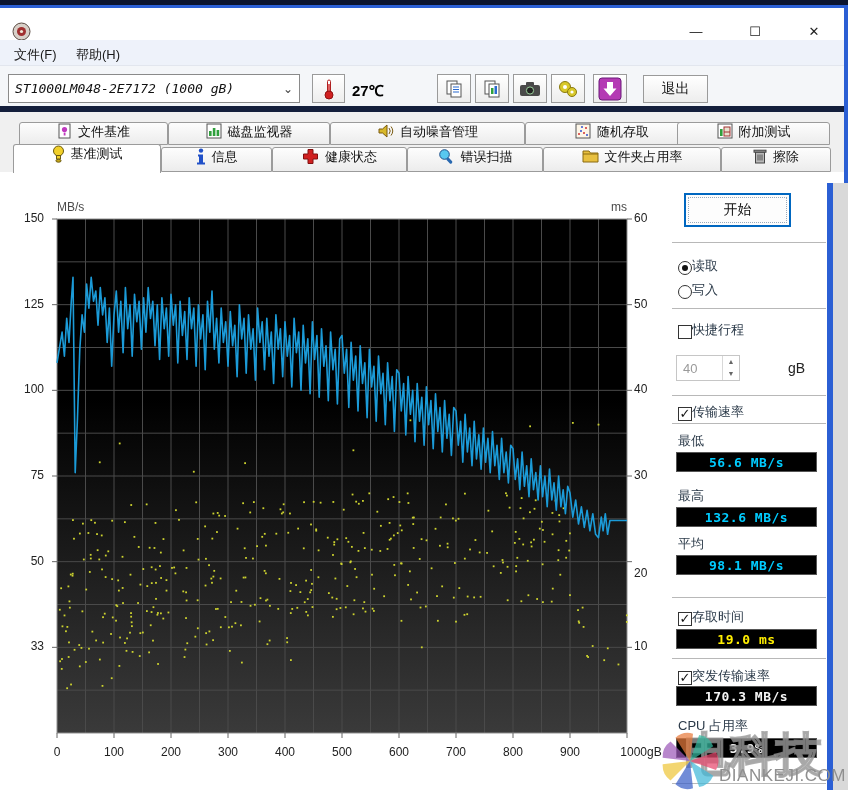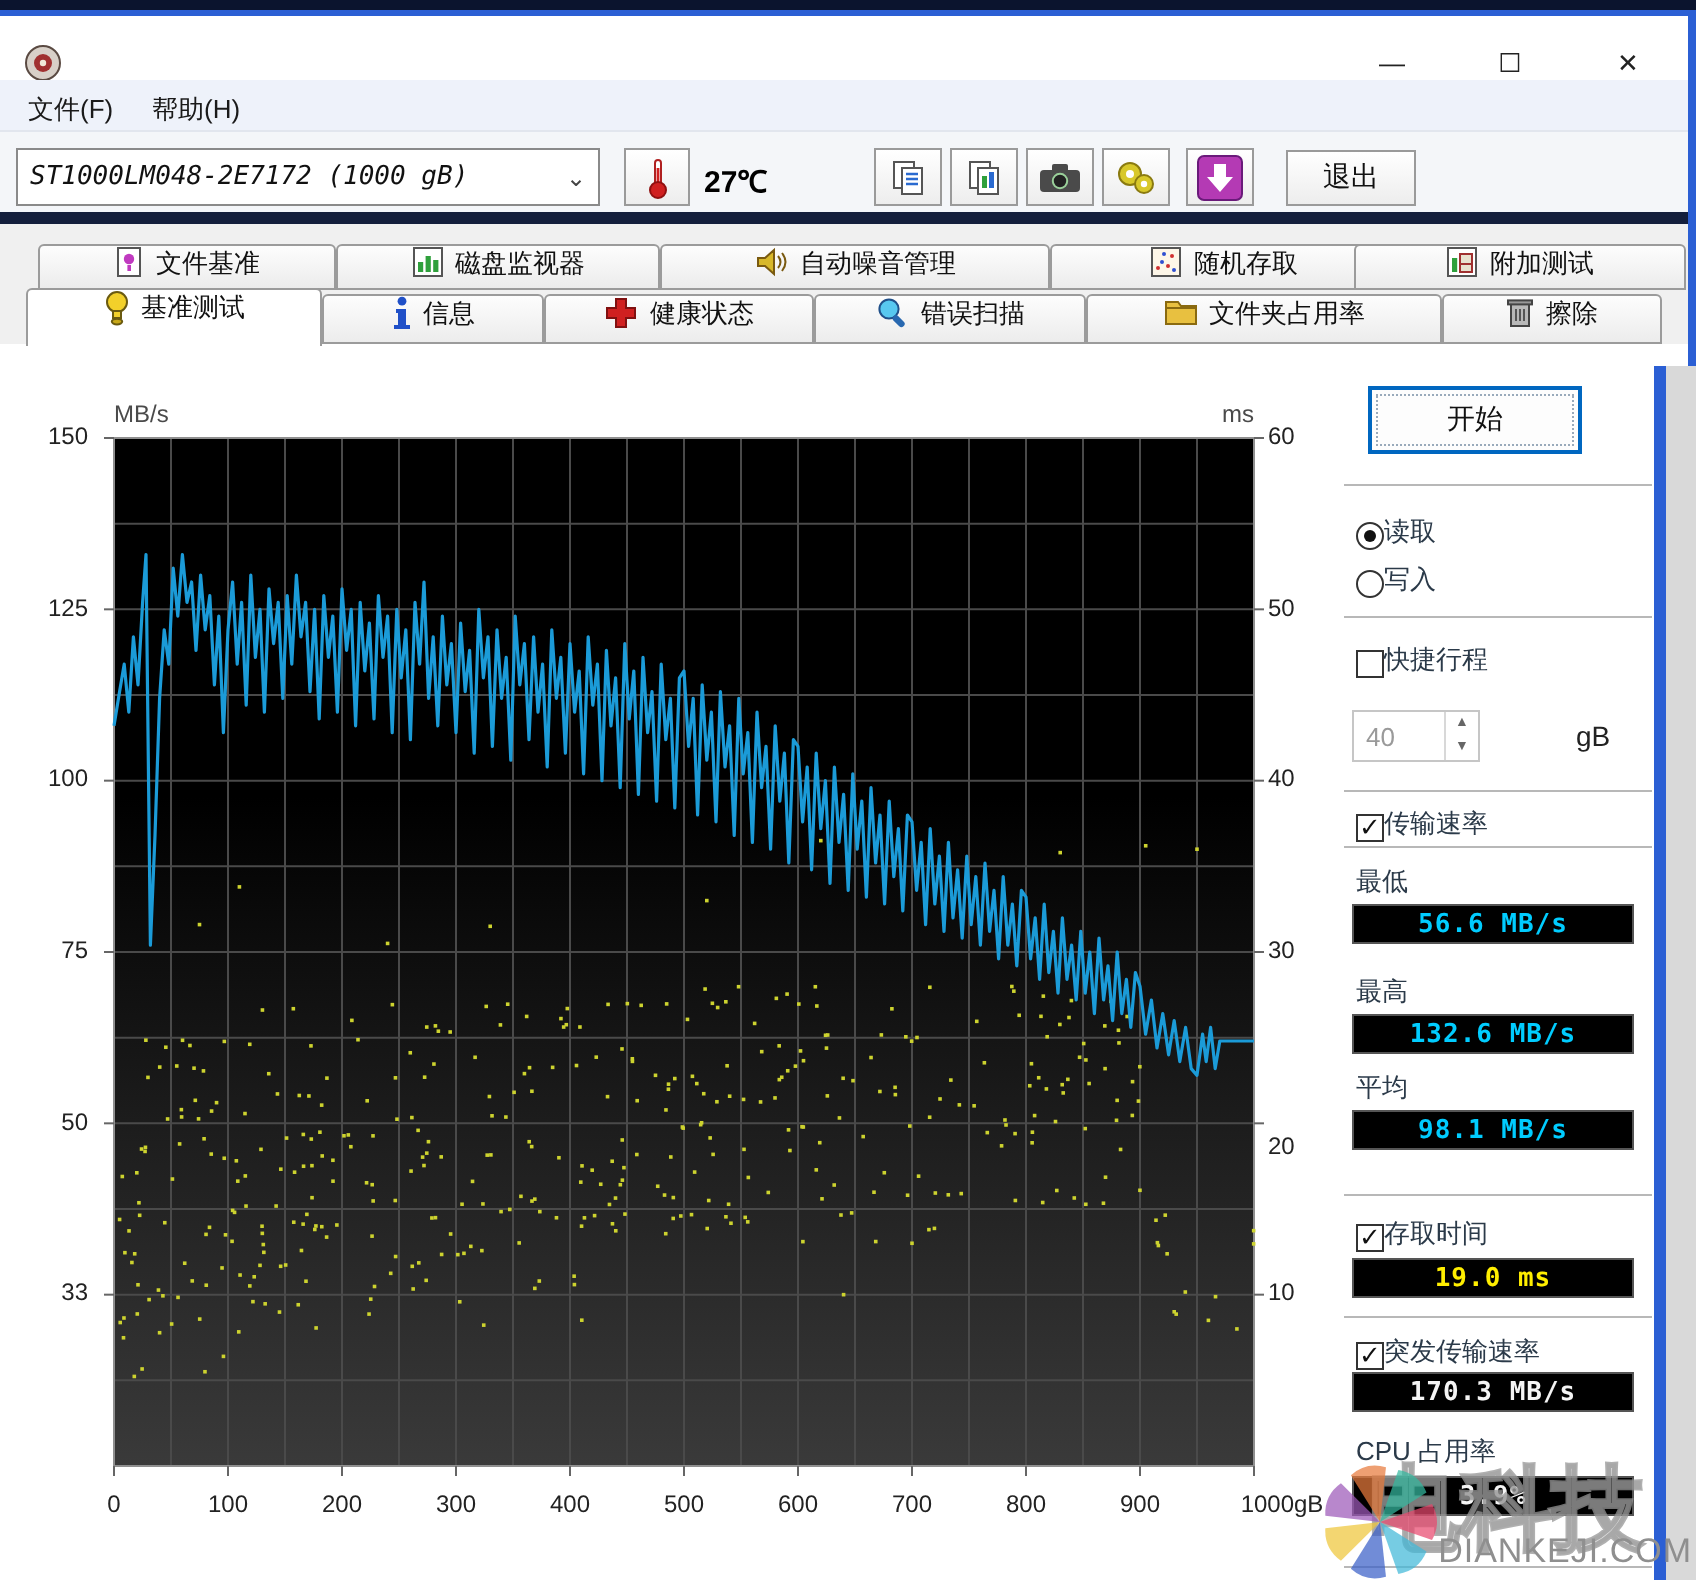--- a/index.html
+++ b/index.html
@@ -182,21 +182,21 @@
           <circle cx="4" cy="11" r="1" fill="#d03030"></circle>
           <circle cx="6" cy="8" r="1" fill="#3050d0"></circle>
           <circle cx="9" cy="10" r="1" fill="#d03030"></circle>
           <circle cx="11" cy="5" r="1" fill="#d03030"></circle>
           <circle cx="7" cy="4" r="1" fill="#3050d0"></circle>
           <circle cx="12" cy="12" r="1" fill="#3050d0"></circle>
         </svg>
       </span>
       <span>随机存取</span>
     </div>
-    <div class="tab row1" style="left: 677px; width: 166px;">
+    <div class="tab row1" style="left: 677px; width: 153px;">
       <span style="display: inline-flex;">
         <svg width="16" height="16" viewBox="0 0 16 16">
           <rect x="1" y="1" width="14" height="14" fill="#fff" stroke="#555"></rect>
           <rect x="3" y="6" width="2.6" height="7" fill="#2fa03c"></rect>
           <rect x="7" y="4" width="6" height="9" fill="#e8e2d0" stroke="#a03030"></rect>
           <path d="M7 9 h6" stroke="#a03030"></path>
         </svg>
       </span>
       <span>附加测试</span>
     </div>

